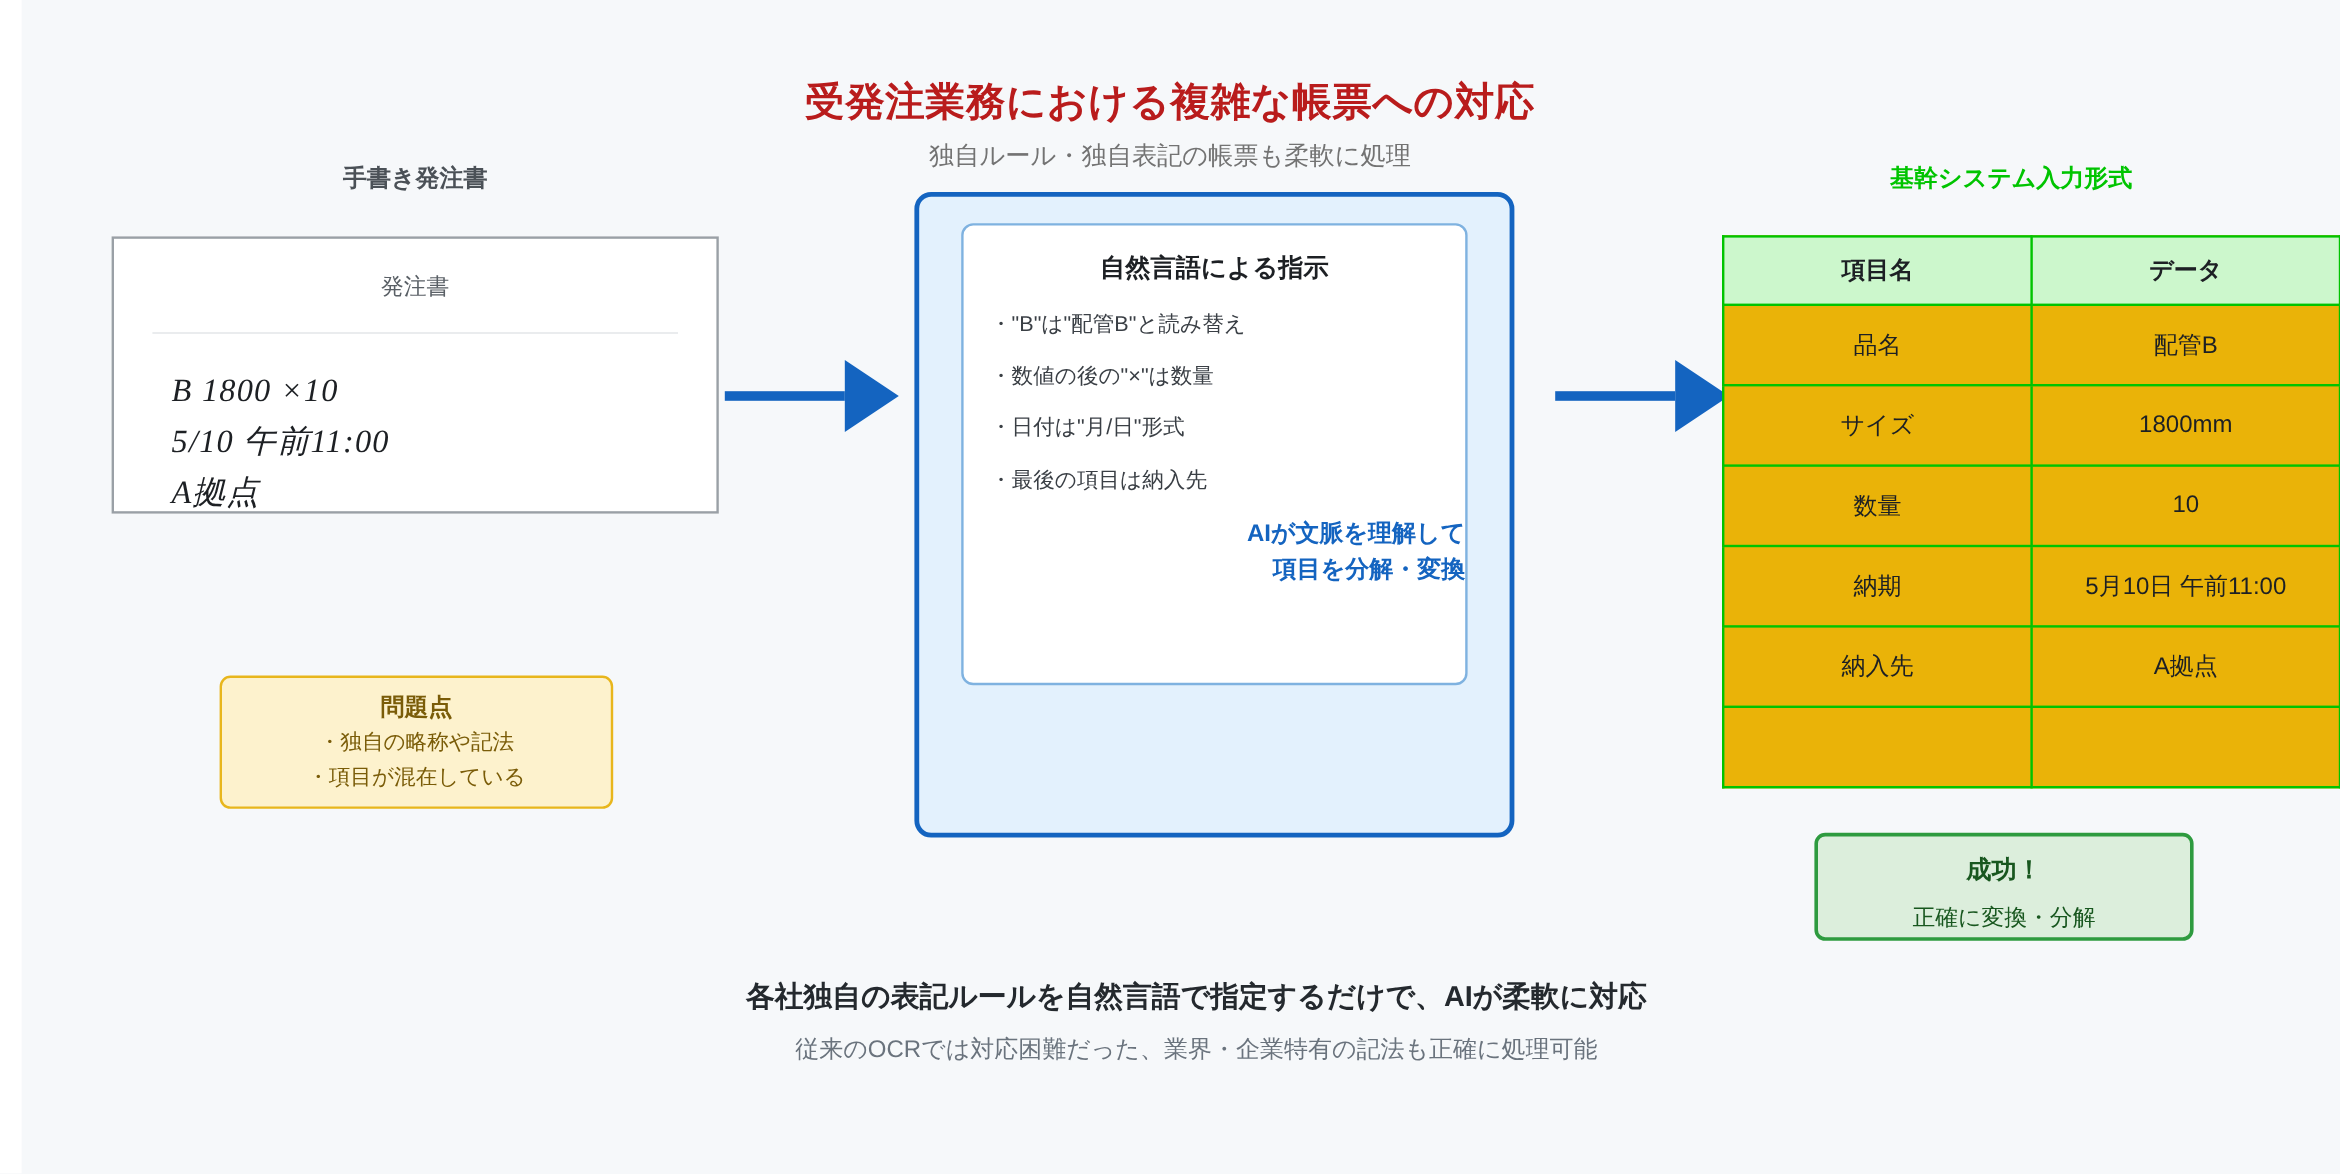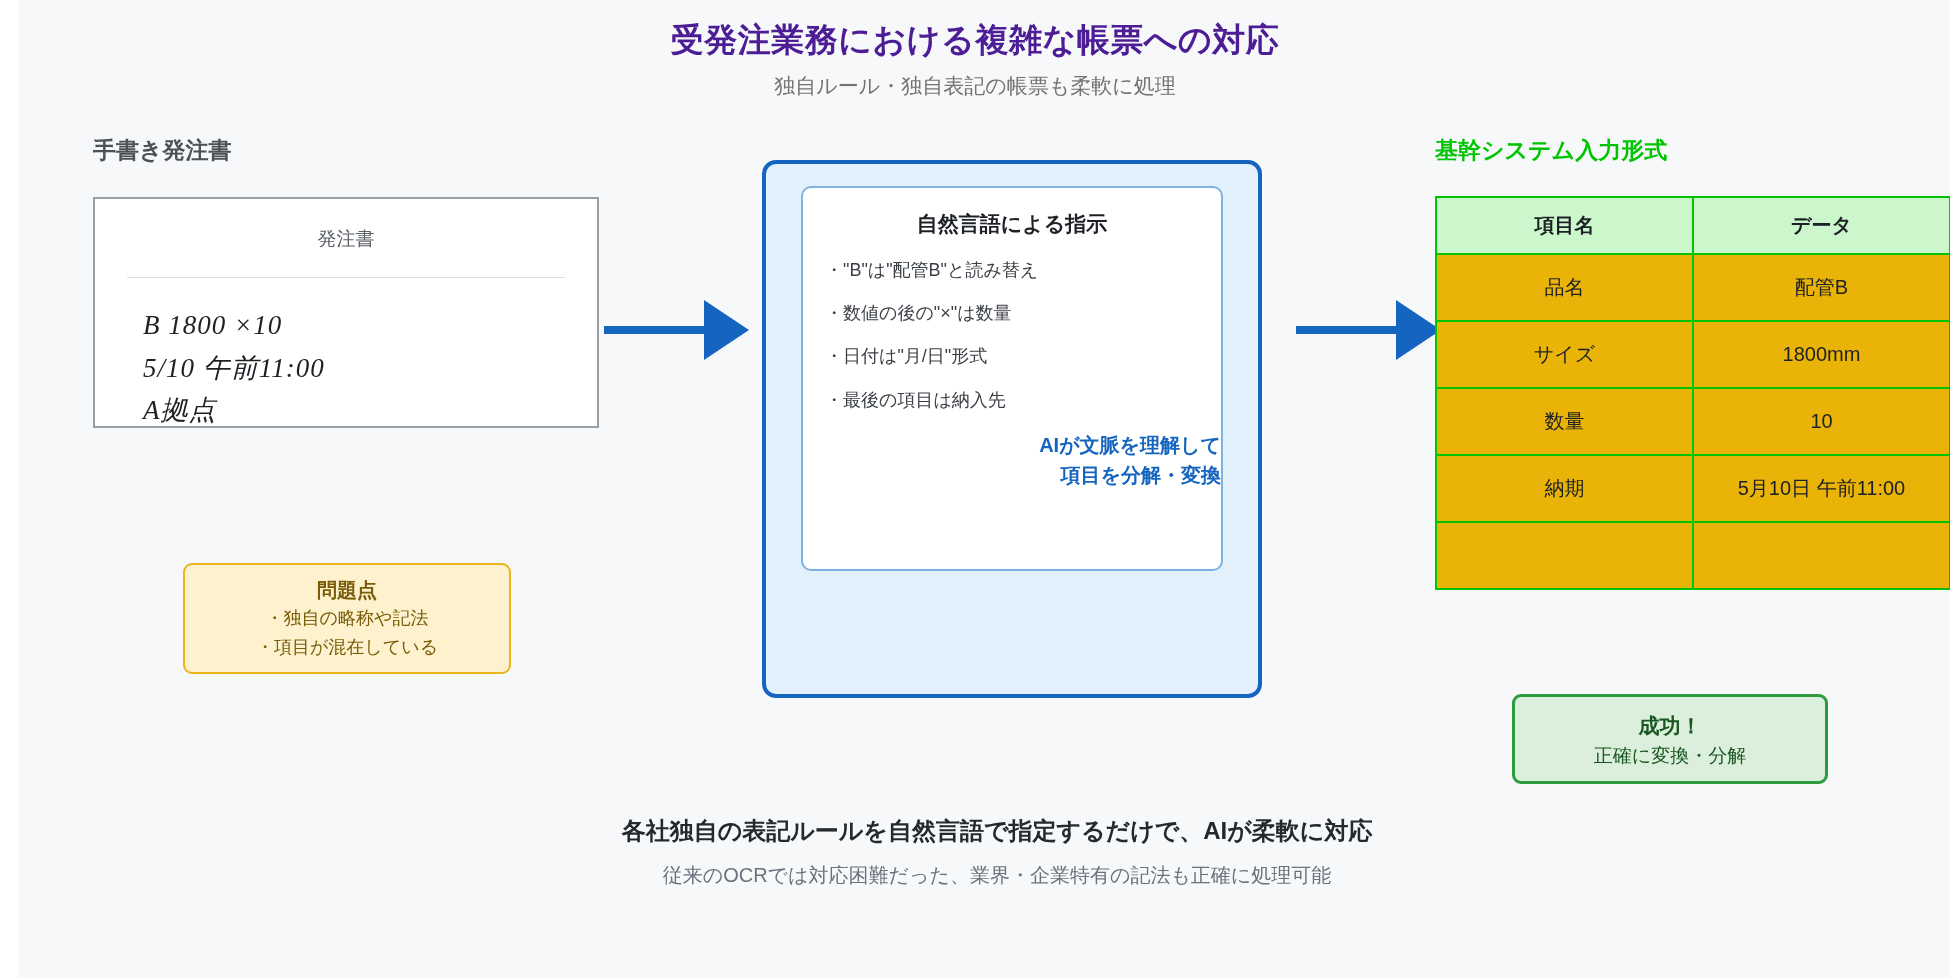--- a/index.html
+++ b/index.html
@@ -28,37 +28,38 @@
   
   .header {
     position: absolute;
     left: 0; top: 18px;
     width: 1950px;
     text-align: center;
   }
   .header-title {
     font-size: 33px;
     font-weight: bold;
-    color: #4c1d95;
+    color: #b91c1c;
     letter-spacing: .5px;
     line-height: 1.35;
+    margin-top: 45px;
   }
   .header-subtitle {
     font-size: 21px;
     color: #737373;
     margin-top: 9px;
     line-height: 1.35;
   }
 
   
   .col-label {
     position: absolute;
-    font-size: 23px;
-    font-weight: bold;
-    text-align: left;
+    font-size: 20px;
+    font-weight: bold;
+    text-align: center;
     line-height: 1.3;
   }
   .col-label.gray  { color: #4b5157; }
   .col-label.green { color: #00c400; }
 
   
   .doc-card {
     position: absolute;
     left: 93px; top: 197px;
     width: 506px; height: 231px;
@@ -225,21 +226,21 @@
     text-align: center;
     font-size: 21px;
     font-weight: bold;
     color: #18571f;
     line-height: 1.3;
   }
   .note-green .note-line {
     text-align: center;
     font-size: 19px;
     color: #18571f;
-    margin-top: 5px;
+    margin-top: 15px;
     line-height: 1.3;
   }
 
   
   .footer {
     position: absolute;
     left: 0; top: 814px;
     width: 1950px;
     text-align: center;
     padding-left: 44px;
@@ -331,20 +332,24 @@
     </tr>
     <tr>
       <td>数量</td>
       <td>10</td>
     </tr>
     <tr>
       <td>納期</td>
       <td>5月10日 午前11:00</td>
     </tr>
     <tr>
+      <td>納入先</td>
+      <td>A拠点</td>
+    </tr>
+    <tr>
       <td></td>
       <td></td>
     </tr>
   </tbody>
 </table>
 
 <div class="note-green">
   <div class="note-title">成功！</div>
   <div class="note-line">正確に変換・分解</div>
 </div>

